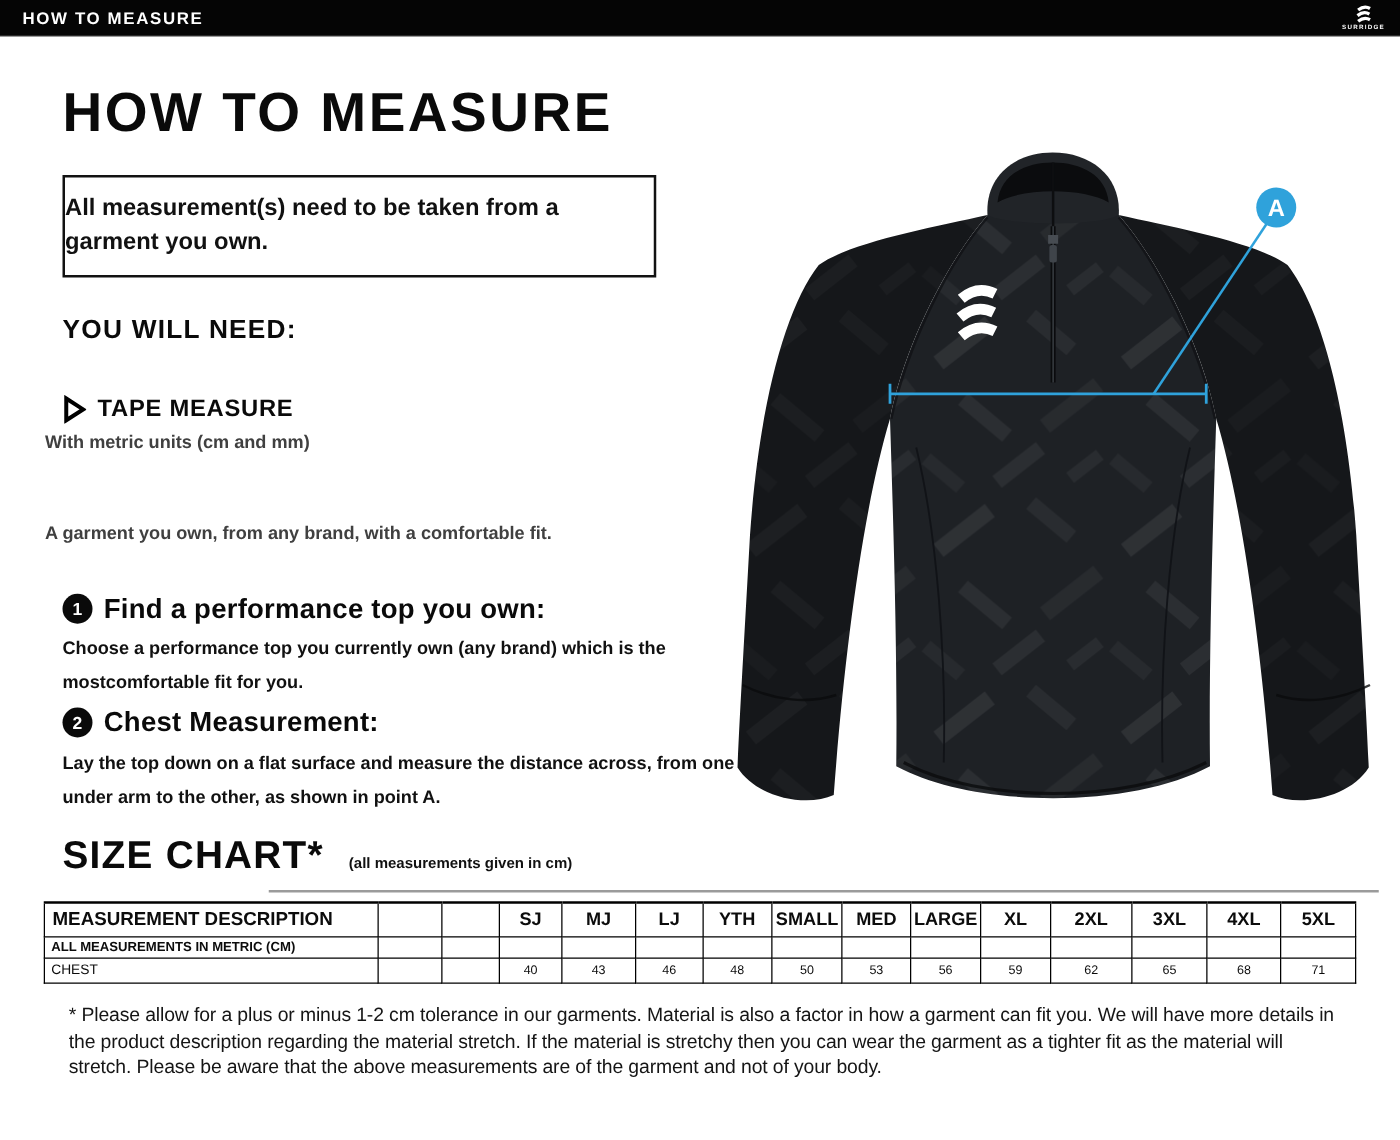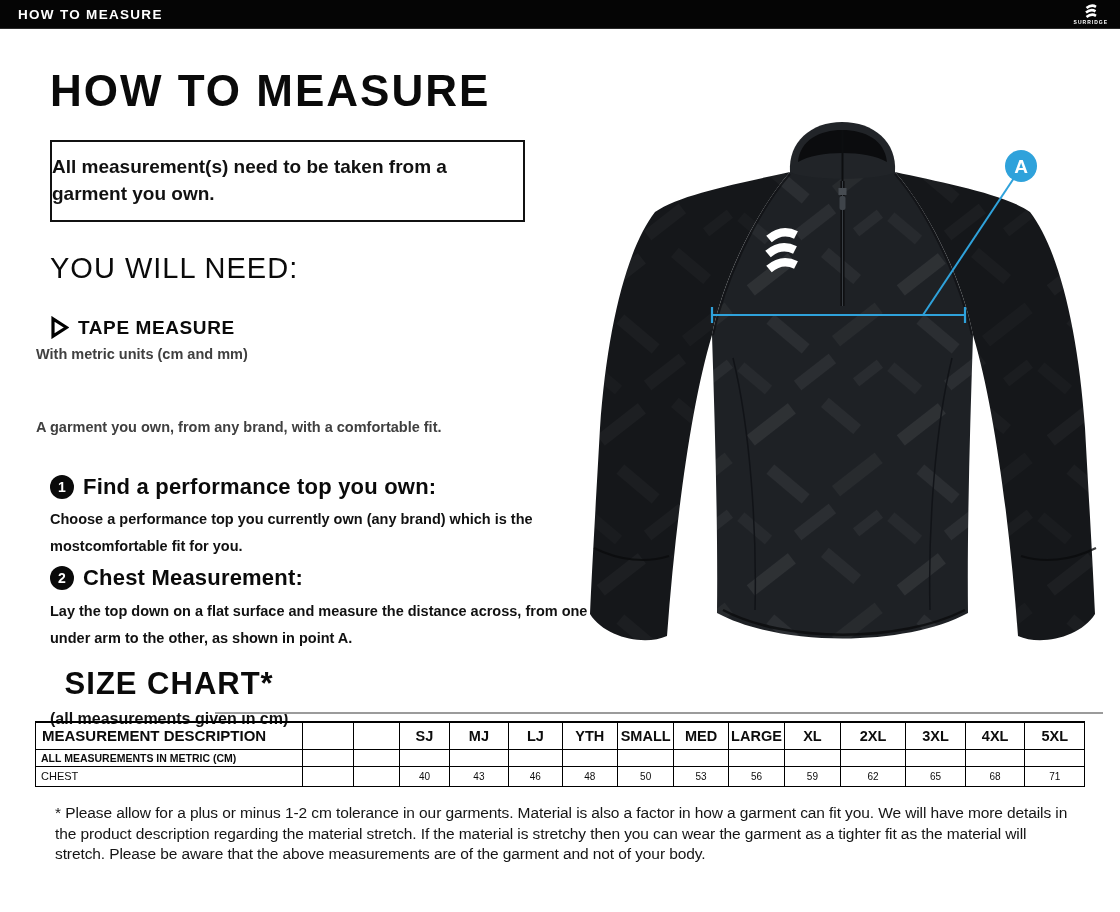--- a/index.html
+++ b/index.html
@@ -14,39 +14,39 @@
   .topbar-title{color:#fff;font-size:13.5px;font-weight:bold;letter-spacing:1.3px;}
   .brand{display:flex;flex-direction:column;align-items:center;line-height:1;}
   .brand-name{color:#fff;font-size:5px;font-weight:bold;letter-spacing:1px;margin-top:1px;}
 
   
   .main-heading{position:absolute;left:50px;top:66px;font-size:44px;font-weight:800;
                 letter-spacing:2px;color:#0a0a0a;}
   .notice-box{position:absolute;left:50px;top:140px;width:475px;height:82px;
               border:2.5px solid #111;padding:11px 0;font-size:19px;font-weight:bold;
               line-height:27px;color:#111;}
-  .ywn-heading{position:absolute;left:50px;top:252px;font-size:29px;font-weight:400;
+  .ywn-heading{position:absolute;left:50px;top:252px;font-size:21px;font-weight:700;
                letter-spacing:1px;color:#0a0a0a;}
 
   .need-item{position:absolute;left:50px;display:flex;align-items:center;gap:9px;}
   .need-title{font-size:19px;font-weight:800;letter-spacing:.6px;color:#0a0a0a;}
   .need-sub{position:absolute;left:36px;font-size:14.5px;font-weight:bold;color:#404040;}
 
   .step{position:absolute;left:50px;display:flex;align-items:center;gap:9px;}
   .step-num{width:24px;height:24px;border-radius:50%;background:#0a0a0a;color:#fff;
             font-size:14px;font-weight:bold;display:flex;align-items:center;justify-content:center;
             flex:0 0 24px;}
   .step-title{font-size:22px;font-weight:800;color:#0a0a0a;letter-spacing:.2px;}
   .step-desc{position:absolute;left:50px;font-size:14.5px;font-weight:bold;color:#111;
              line-height:27px;}
 
   
-  .sc-row{position:absolute;left:50px;top:666px;display:flex;align-items:center;gap:8px;flex-direction:column;}
+  .sc-row{position:absolute;left:50px;top:666px;display:flex;align-items:flex-end;gap:20px;}
   .sc-heading{font-size:31px;font-weight:800;letter-spacing:1px;color:#0a0a0a;}
-  .sc-sub{font-size:16px;font-weight:bold;color:#111;padding-bottom:5px;}
+  .sc-sub{font-size:12px;font-weight:bold;color:#111;padding-bottom:5px;}
 
   .table-shadow{position:absolute;left:215px;top:712px;width:888px;height:2px;background:#9b9b9b;}
   .size-table{position:absolute;left:35px;top:721px;width:1050px;border-collapse:collapse;
               table-layout:fixed;}
   .size-table td{border:1.6px solid #000;overflow:hidden;white-space:nowrap;padding:0;}
   .size-table tr.hdr td{height:27px;font-size:14.5px;font-weight:bold;text-align:center;
                         border-top-width:2.5px;}
   .size-table tr.hdr td.lbl{text-align:left;padding-left:6px;font-size:15px;}
   .size-table tr.metric td{height:17px;font-size:10.5px;font-weight:bold;}
   .size-table tr.metric td.lbl{padding-left:5px;}

